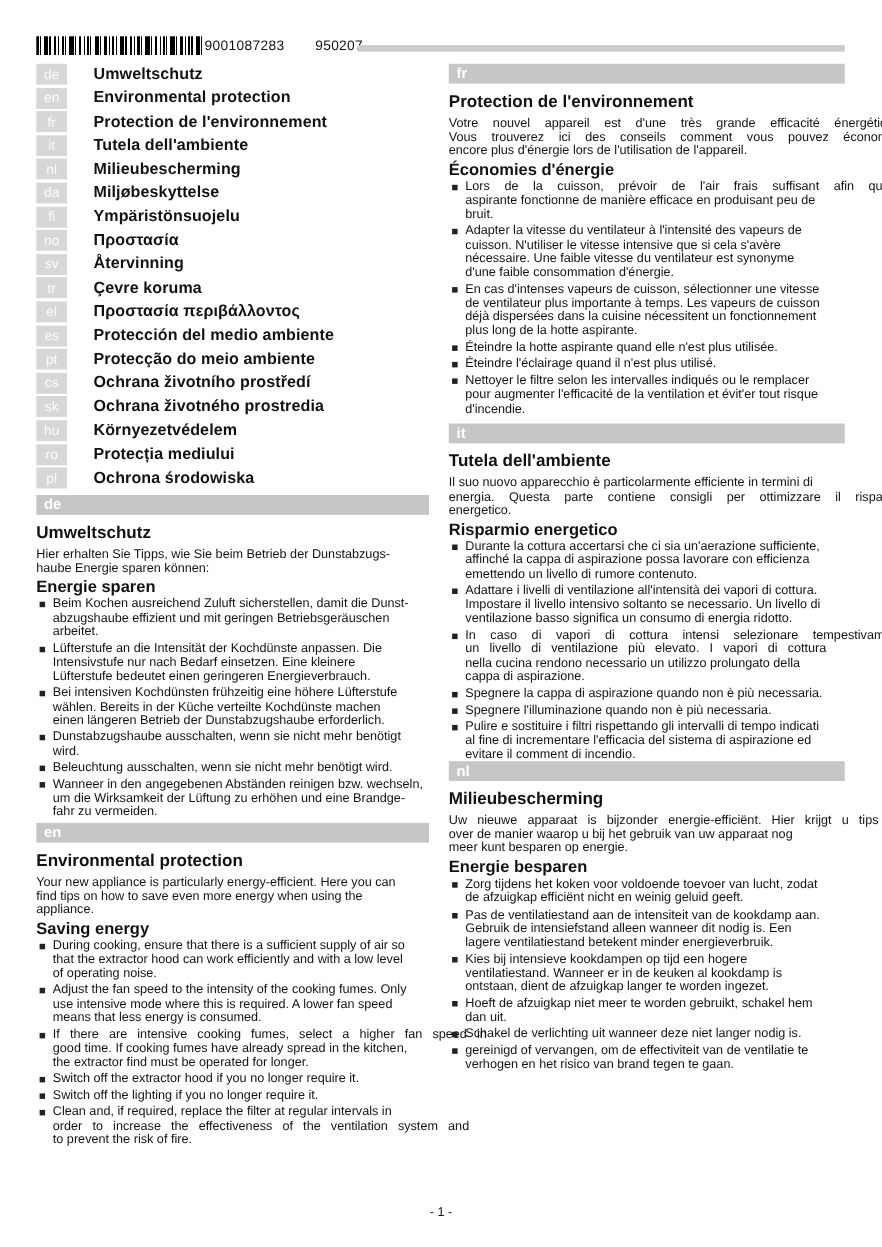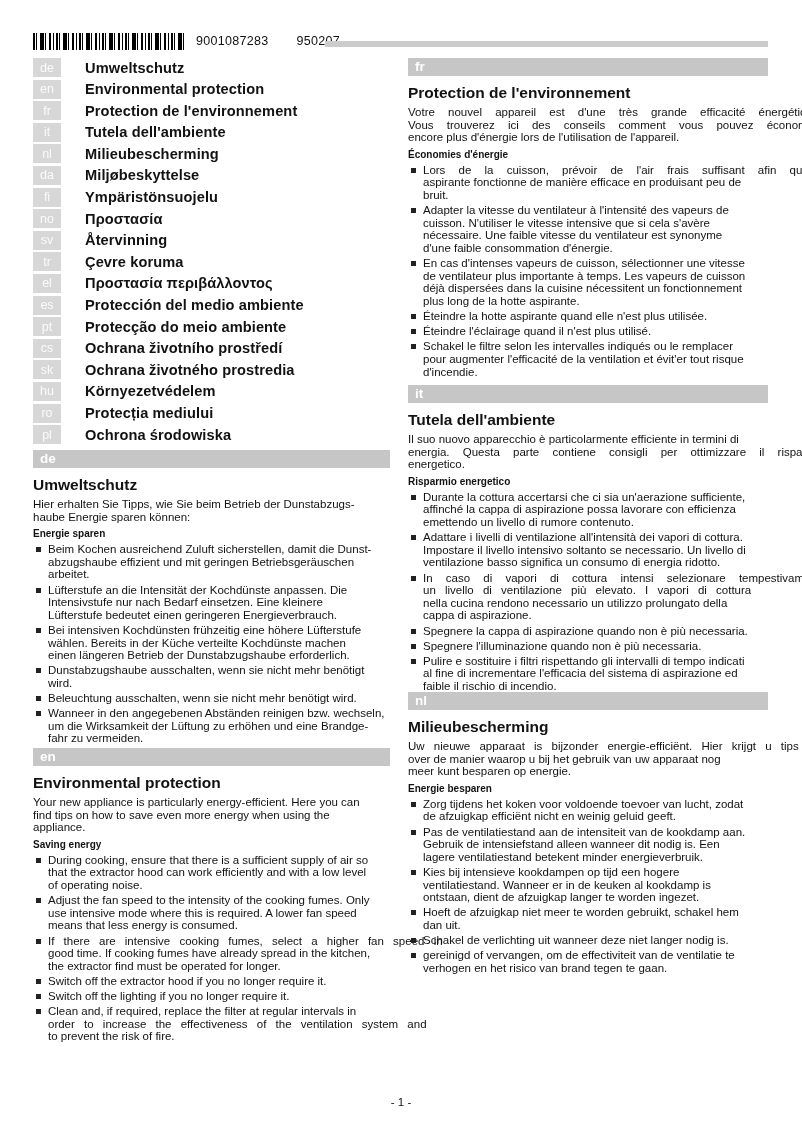--- a/index.html
+++ b/index.html
@@ -11,21 +11,21 @@
   }
   
   #barcode-row{position:absolute;left:33px;top:31px;height:20px;display:flex;align-items:center;}
   #barcode{
     width:152px;height:17px;
     background:repeating-linear-gradient(90deg,
       #000 0 2px,#fff 2px 3px,#000 3px 4px,#fff 4px 7px,
       #000 7px 11px,#fff 11px 12px,#000 12px 13px,#fff 13px 16px,
       #000 16px 18px,#fff 18px 20px,#000 20px 21px,#fff 21px 23px);
   }
-  .bc-num{font-size:12.5px;margin-left:11px;letter-spacing:.3px;}
+  .bc-num{font-size:12.5px;margin-left:1px;letter-spacing:.3px;}
   .bc-code{margin-left:28px;}
   #top-rule{position:absolute;left:325px;top:41px;width:443px;height:6px;background:#cccccc;}
   
   #lang-index{position:absolute;left:33px;top:58px;width:360px;}
   .lang-row{display:flex;align-items:center;height:19px;margin-bottom:2.6px;}
   .lang-badge{
     width:28px;height:19px;background:#d7d7d7;color:#fbfbfb;
     font-size:12.5px;display:flex;align-items:center;justify-content:center;
     flex:0 0 28px;
   }
@@ -43,21 +43,21 @@
   .sec-bar{
     height:18px;background:#c6c6c6;color:#ffffff;font-weight:bold;
     font-size:13.5px;line-height:18px;padding-left:7px;margin-bottom:8px;
   }
   #col-right .sec-bar{width:353px;}
   .sec-title{font-size:15.5px;font-weight:bold;line-height:17px;margin:0 0 5px 0;white-space:nowrap;}
   .line{font-size:11.5px;line-height:12.6px;white-space:nowrap;}
   .w{word-spacing:6px;}
   .xw{word-spacing:10px;}
   .intro{margin-bottom:4px;}
-  .subhead{font-size:10px;font-weight:bold;line-height:13px;margin:4px 0 3px 0;}
+  .subhead{font-size:15px;font-weight:bold;line-height:13px;margin:4px 0 3px 0;}
   .bullet{display:flex;margin:0 0 2.6px 0;padding-left:3px;}
   .sq{flex:0 0 5px;width:5px;height:5px;background:#222;margin:4px 7px 0 0;}
   .bl{min-width:0;}
   
   #page-number{position:absolute;left:0;top:1096px;width:802px;text-align:center;font-size:11.5px;}
 </style>
 </head>
 <body>
 
 <div id="page">
@@ -304,21 +304,21 @@
           </div>
           <div class="bullet">
             <span class="sq"></span>
             <div class="bl">
               <div class="line">Éteindre l'éclairage quand il n'est plus utilisé.</div>
             </div>
           </div>
           <div class="bullet">
             <span class="sq"></span>
             <div class="bl">
-              <div class="line">Schakel le filtre selon les intervalles indiqués ou le remplacer</div>
+              <div class="line">Nettoyer le filtre selon les intervalles indiqués ou le remplacer</div>
               <div class="line">pour augmenter l'efficacité de la ventilation et évit'er tout risque</div>
               <div class="line">d'incendie.</div>
             </div>
           </div>
         </div>
       </div>
       <div class="section sec-it">
         <div class="sec-bar"><span>it</span></div>
         <div class="sec-title">Tutela dell'ambiente</div>
         <div class="intro">
@@ -363,21 +363,21 @@
             <span class="sq"></span>
             <div class="bl">
               <div class="line">Spegnere l'illuminazione quando non è più necessaria.</div>
             </div>
           </div>
           <div class="bullet">
             <span class="sq"></span>
             <div class="bl">
               <div class="line">Pulire e sostituire i filtri rispettando gli intervalli di tempo indicati</div>
               <div class="line">al fine di incrementare l'efficacia del sistema di aspirazione ed</div>
-              <div class="line">faible il rischio di incendio.</div>
+              <div class="line">evitare il comment di incendio.</div>
             </div>
           </div>
         </div>
       </div>
       <div class="section sec-nl">
         <div class="sec-bar"><span>nl</span></div>
         <div class="sec-title">Milieubescherming</div>
         <div class="intro">
           <div class="line w">Uw nieuwe apparaat is bijzonder energie-efficiënt. Hier krijgt u tips</div>
           <div class="line">over de manier waarop u bij het gebruik van uw apparaat nog</div>

